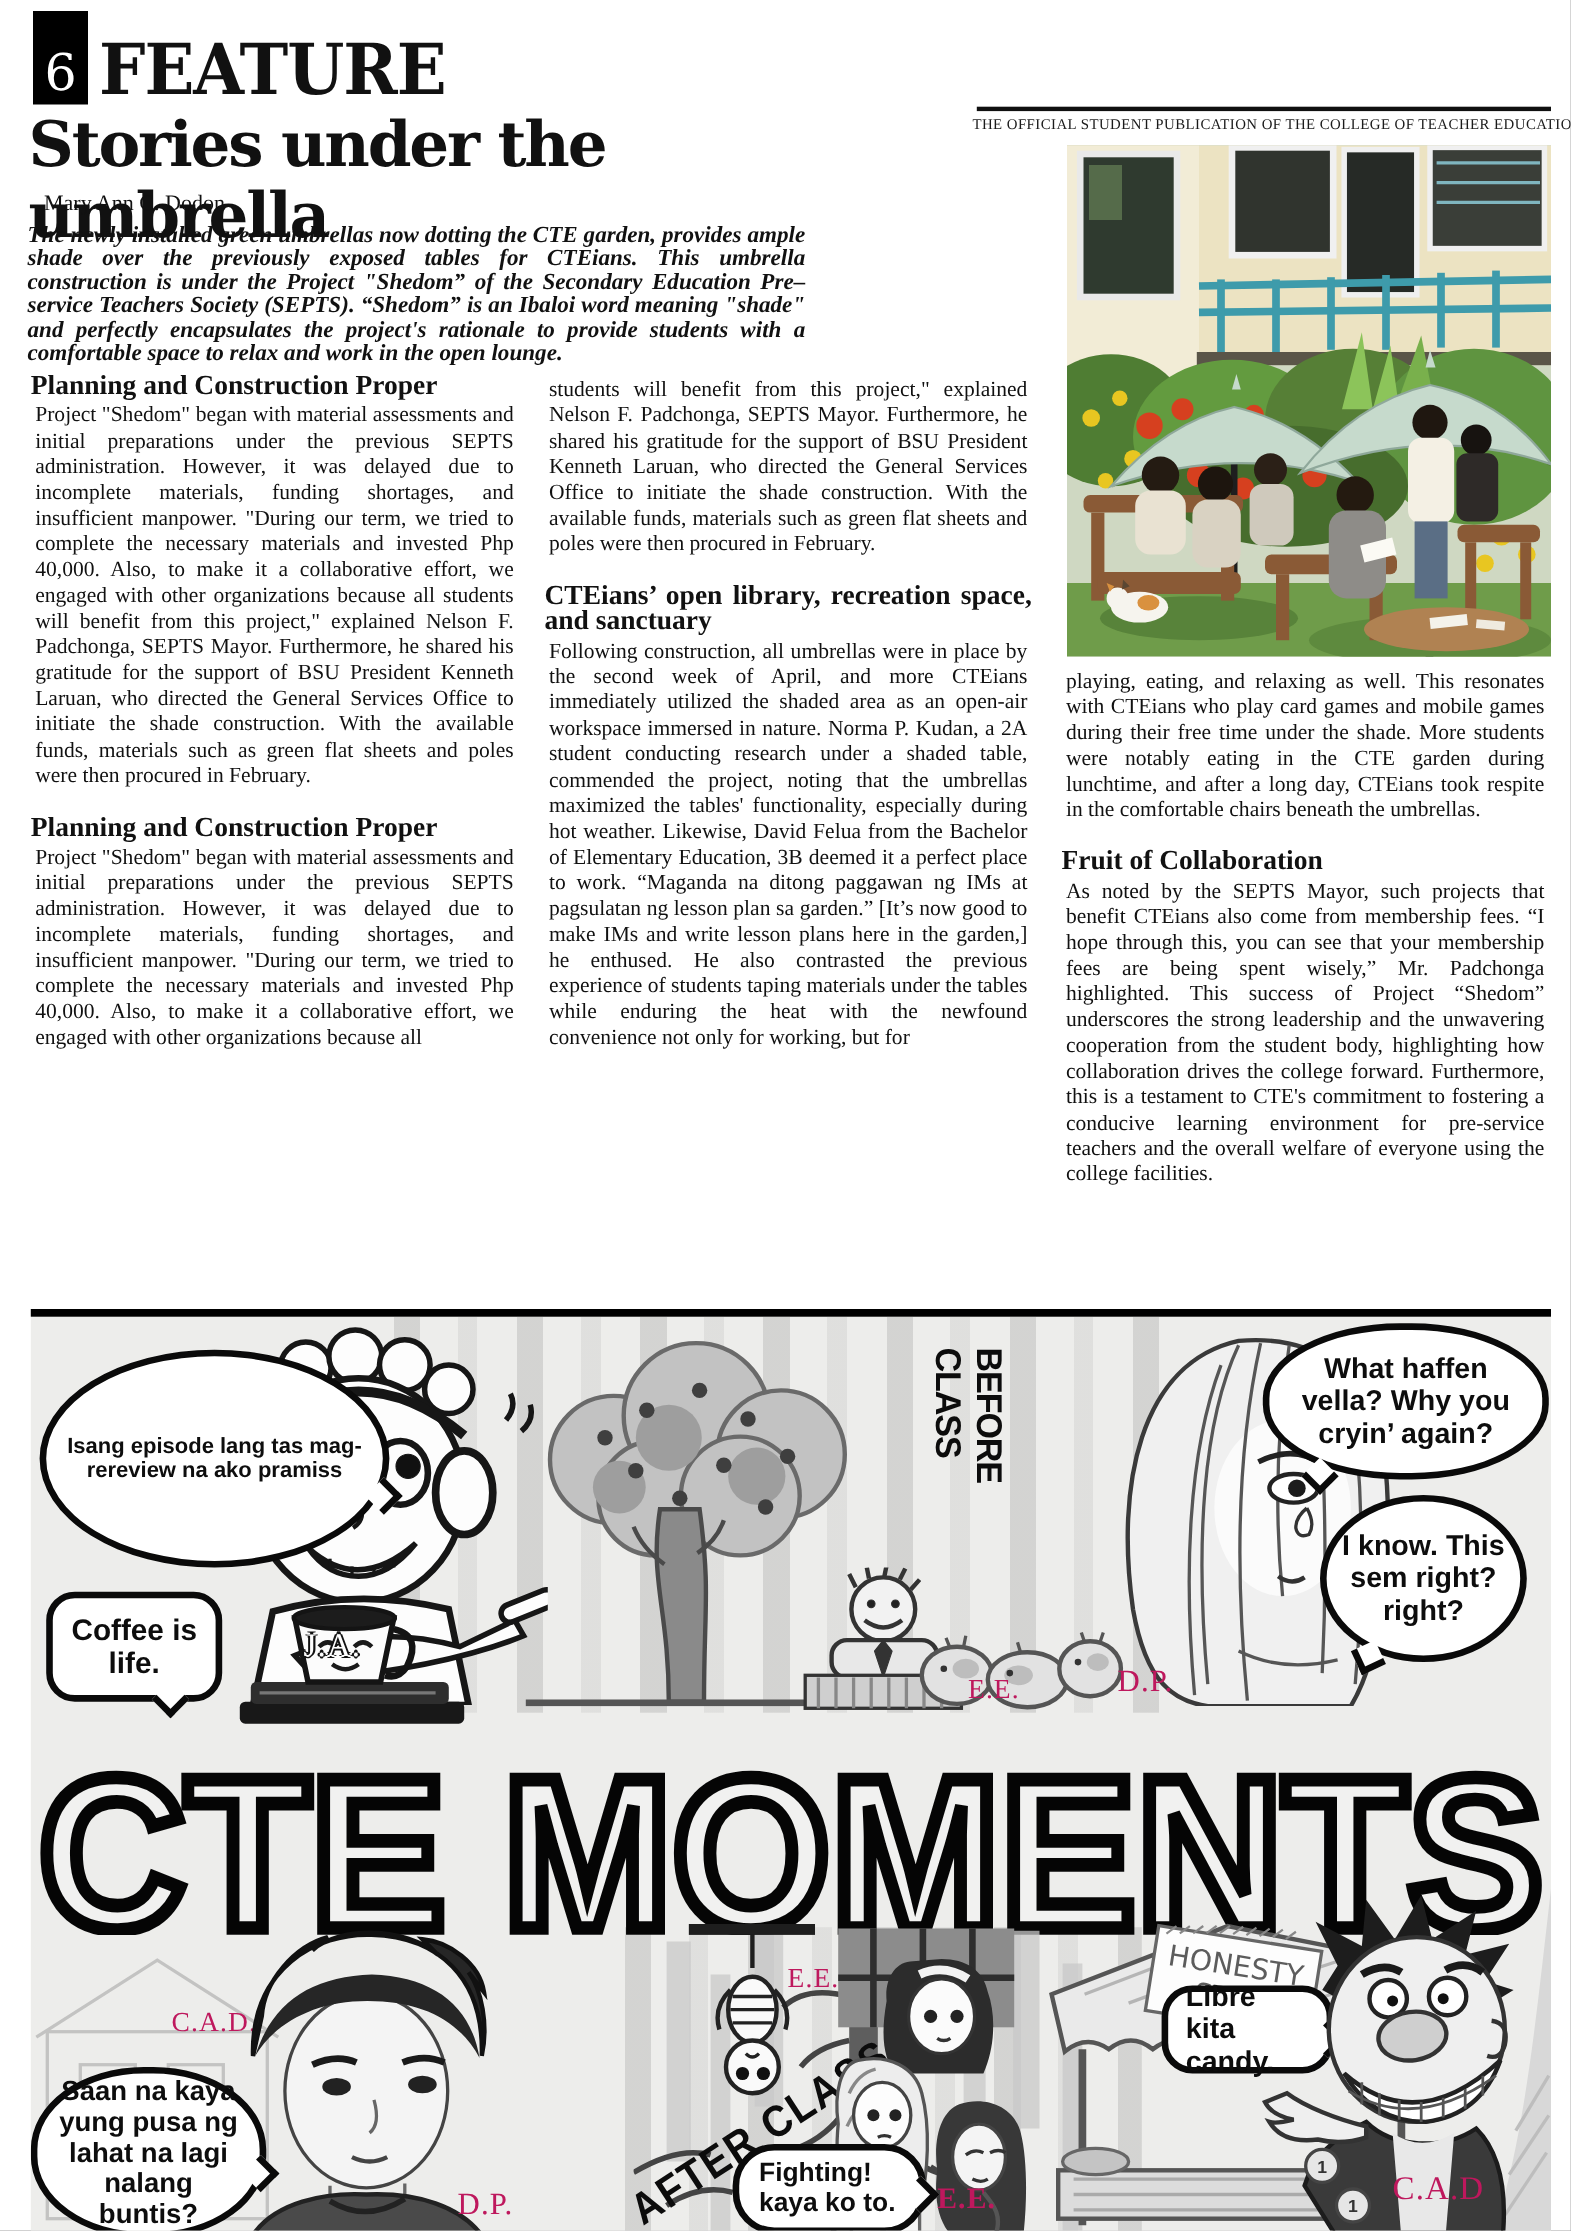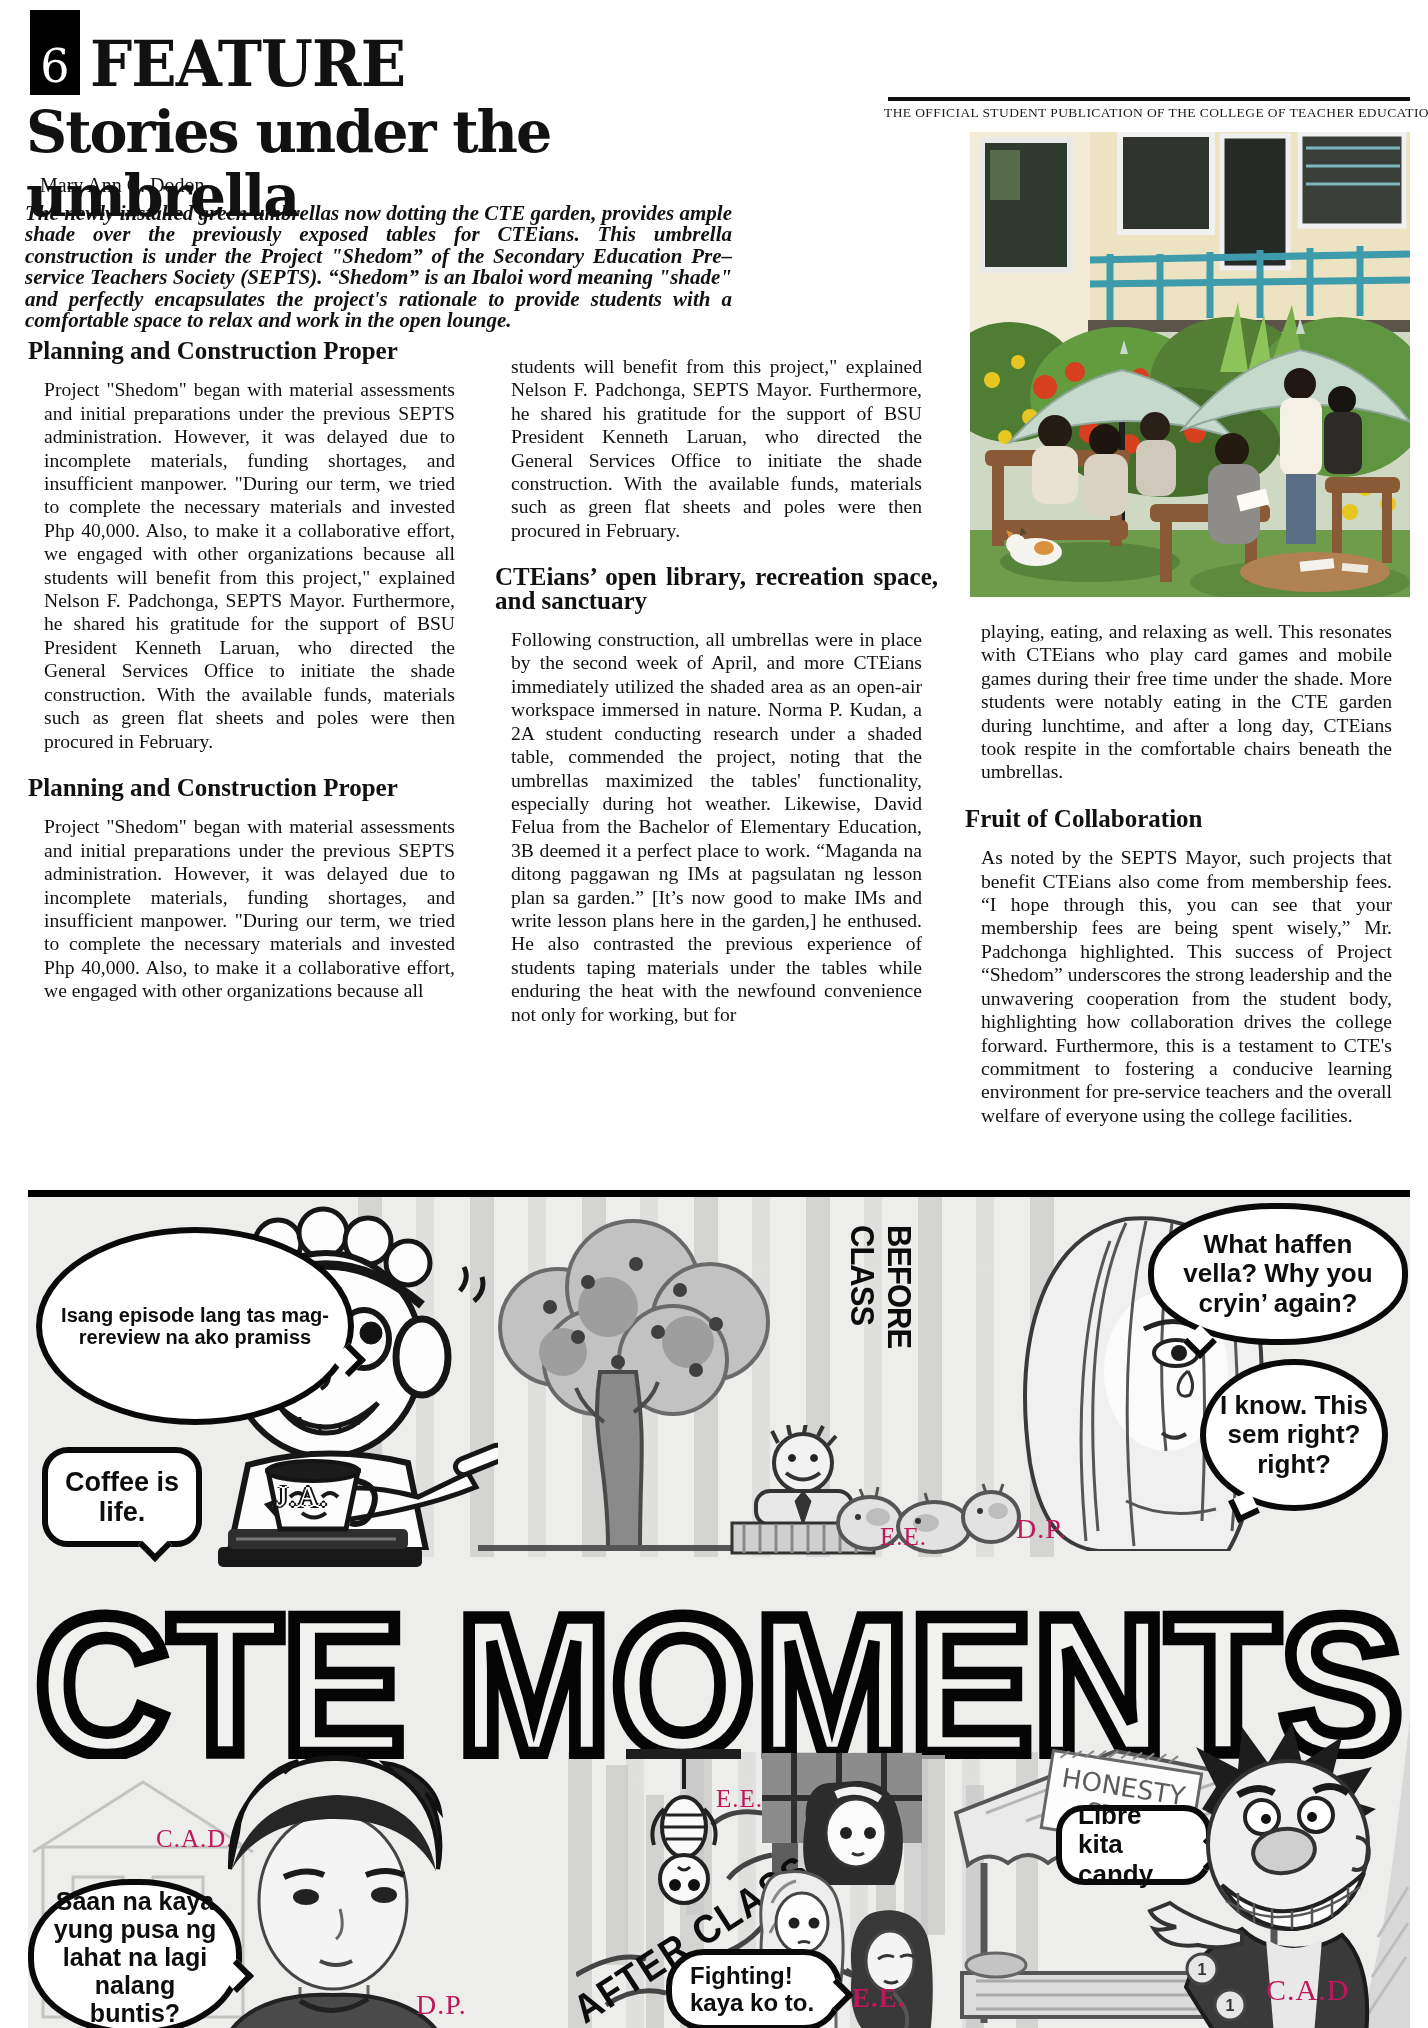--- a/index.html
+++ b/index.html
@@ -22,21 +22,21 @@
   .headline{position:absolute;left:26px;top:100px;width:720px;margin:0;
     font-family:"DejaVu Serif",serif;font-weight:bold;font-size:57px;line-height:64px;
     letter-spacing:-2px;}
   .byline{position:absolute;left:40px;top:174px;font-size:20px;font-weight:normal;}
   .lede{position:absolute;left:25px;top:203px;width:707px;margin:0;
     font-size:21px;line-height:21.4px;font-weight:bold;font-style:italic;text-align:justify;}
 
   
   .col{position:absolute;width:443px;text-align:justify;font-size:19.6px;line-height:23.4px;
     overflow:hidden;}
-  .col p{margin:16px;}
+  .col p{margin:4px;}
   .col h3{margin:23px 0 0 0;font-size:25px;line-height:23.4px;}
   .col h3.first{margin-top:0;}
   .col-1{left:28px;top:339px;height:848px;}
   .col-2{left:495px;top:339px;height:848px;}
   .col-3{left:965px;top:604px;height:583px;}
 
   
   .photo{position:absolute;left:970px;top:132px;width:440px;height:465px;margin:0;
     overflow:hidden;background:#cfd8c2;}
 

